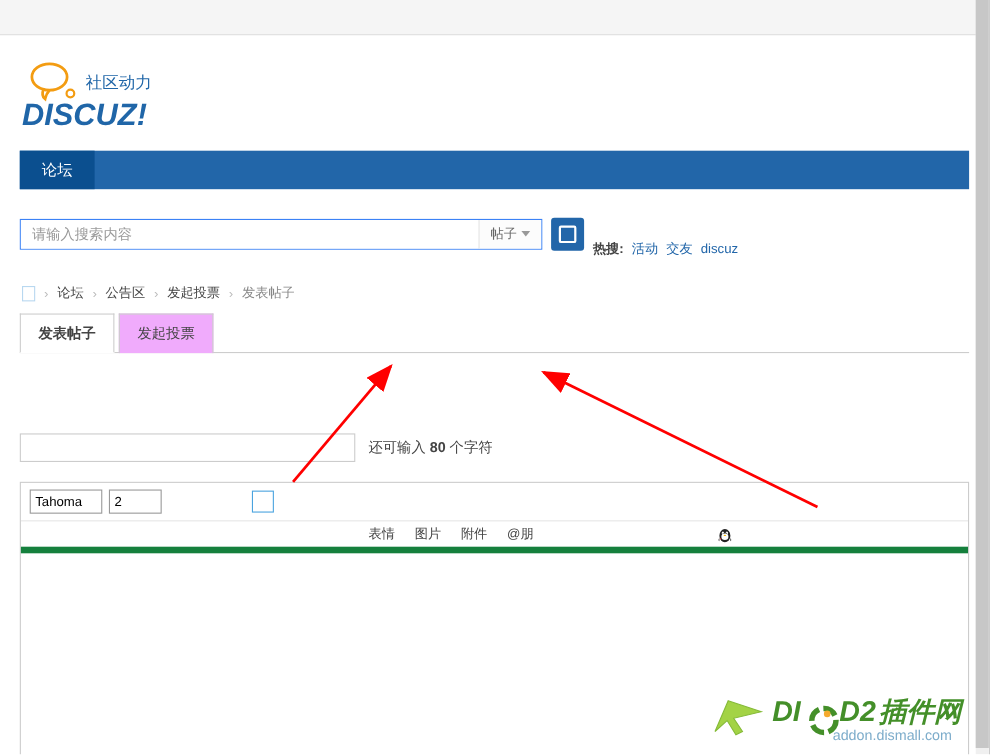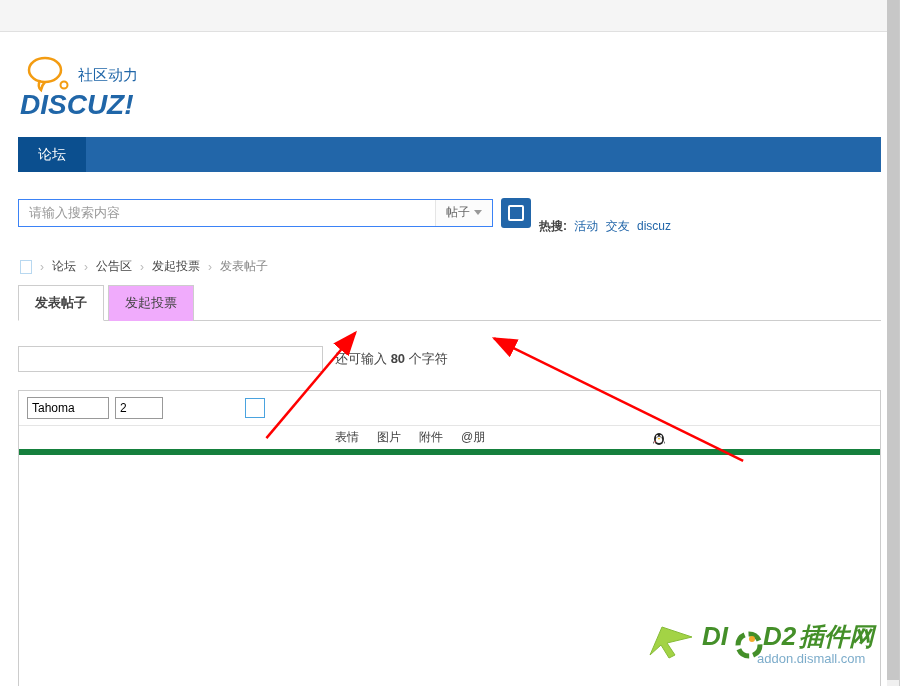--- a/index.html
+++ b/index.html
@@ -28,43 +28,43 @@
 .breadcrumb { padding: 5px 20px 10px 20px; display: flex; align-items: center; gap: 8px; font-size: 12px; color: #888; }
 .breadcrumb .home-icon { width: 12px; height: 14px; border: 1px solid #b8d8f0; display: inline-block; }
 .breadcrumb a { color: #444; text-decoration: none; }
 .breadcrumb .sep { color: #bbb; }
 
 .tabs { display: flex; border-bottom: 1px solid #cdcdcd; margin: 0 18px; }
 .tab { padding: 8px 16px; border: 1px solid #cdcdcd; border-bottom: none; background: #f0abfc; margin-right: 4px; margin-bottom: -1px; cursor: pointer; font-size: 13px; }
 .tab.active { background: #fff; border-bottom: 1px solid #fff; font-weight: bold; }
 
 .form-area { padding: 25px 18px 0 18px; }
-.title-row { display: flex; align-items: center; gap: 12px; }
+.title-row { display: flex; align-items: center; gap: 12px; margin-top: 48px; }
 .title-input { width: 305px; height: 26px; border: 1px solid #ccc; padding: 0 6px; outline: none; }
 .char-count { font-size: 13px; color: #444; }
 .char-count b { font-weight: bold; }
 
 .editor-box { margin: 18px 18px 0 18px; border: 1px solid #ccc; min-height: 330px; }
 .editor-toolbar-1 { display: flex; align-items: center; padding: 6px 8px; gap: 6px; border-bottom: 1px solid #e5e5e5; }
-.font-input { width: 82px; height: 22px; border: 1px solid #999; padding: 0 4px; font-size: 12px; outline: none; }
+.font-input { width: 66px; height: 22px; border: 1px solid #999; padding: 0 4px; font-size: 12px; outline: none; }
 .size-input { width: 48px; height: 22px; border: 1px solid #999; padding: 0 4px; font-size: 12px; outline: none; }
 .toolbar-spacer-1 { width: 70px; }
 .color-box { width: 20px; height: 20px; border: 1px solid #4aa3df; background: #fff; cursor: pointer; }
 
 .editor-toolbar-2 { display: flex; align-items: center; padding: 3px 8px; gap: 18px; border-bottom: 6px solid #15803d; min-height: 26px; }
 .tb2-spacer-left { width: 290px; }
 .tb2-item { font-size: 12px; color: #444; cursor: pointer; }
 .tb2-spacer-mid { width: 130px; }
 .qq-icon { width: 16px; height: 16px; display: inline-block; cursor: pointer; }
 
 .editor-body { min-height: 300px; position: relative; }
 
 .annotation-svg { position: absolute; top: 0; left: 0; width: 900px; height: 520px; pointer-events: none; }
 
-.watermark { position: absolute; right: 2px; bottom: 10px; opacity: 0.95; }
+.watermark { position: absolute; right: 2px; bottom: 0; opacity: 0.95; }
 
 .scrollbar-v { position: absolute; right: 0; top: 0; width: 12px; height: 100%; background: #f0f0f0; }
 .scrollbar-thumb { position: absolute; right: 0; top: 0; width: 12px; height: 680px; background: #c7c7c7; border-radius: 0; }
 </style>
 </head>
 <body>
 
 <div class="page">
   <div class="header-bar"></div>
 

